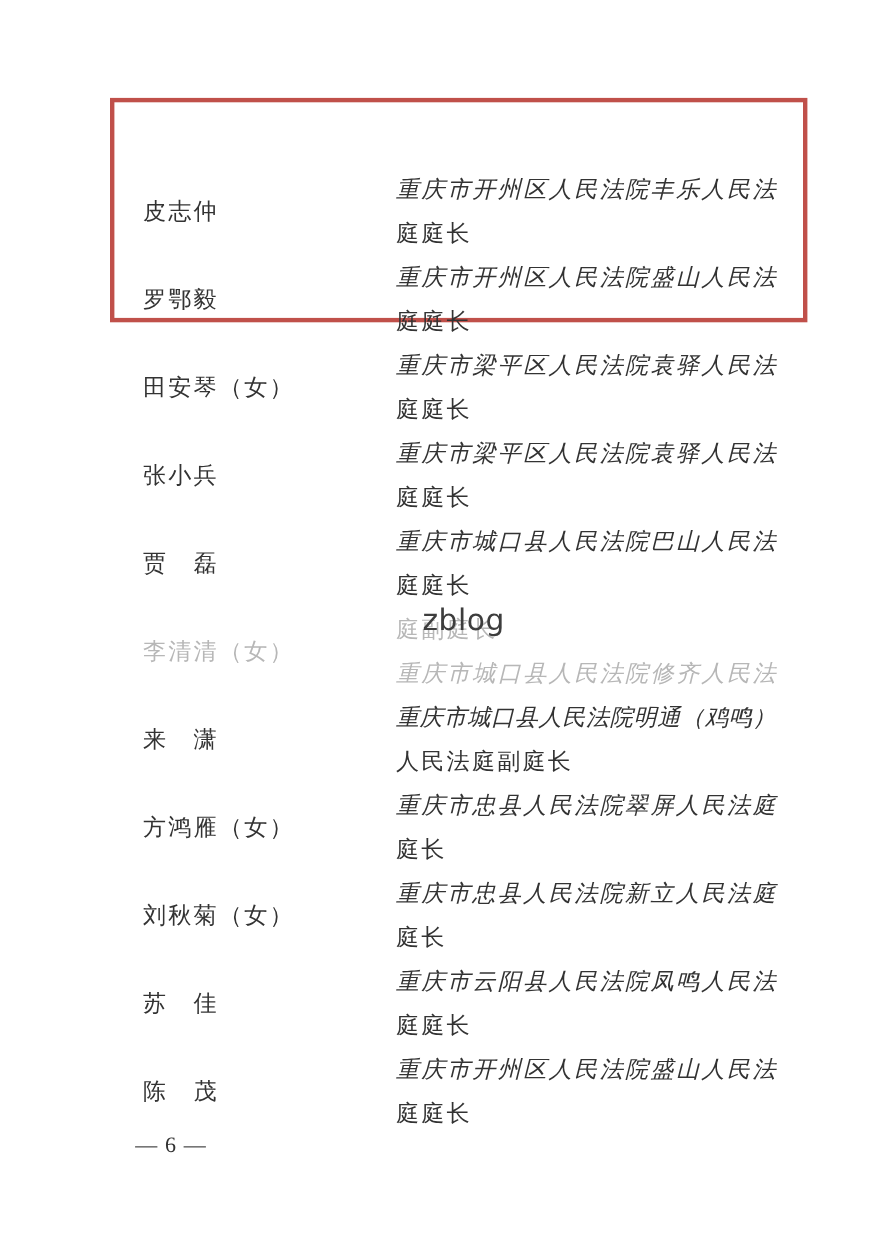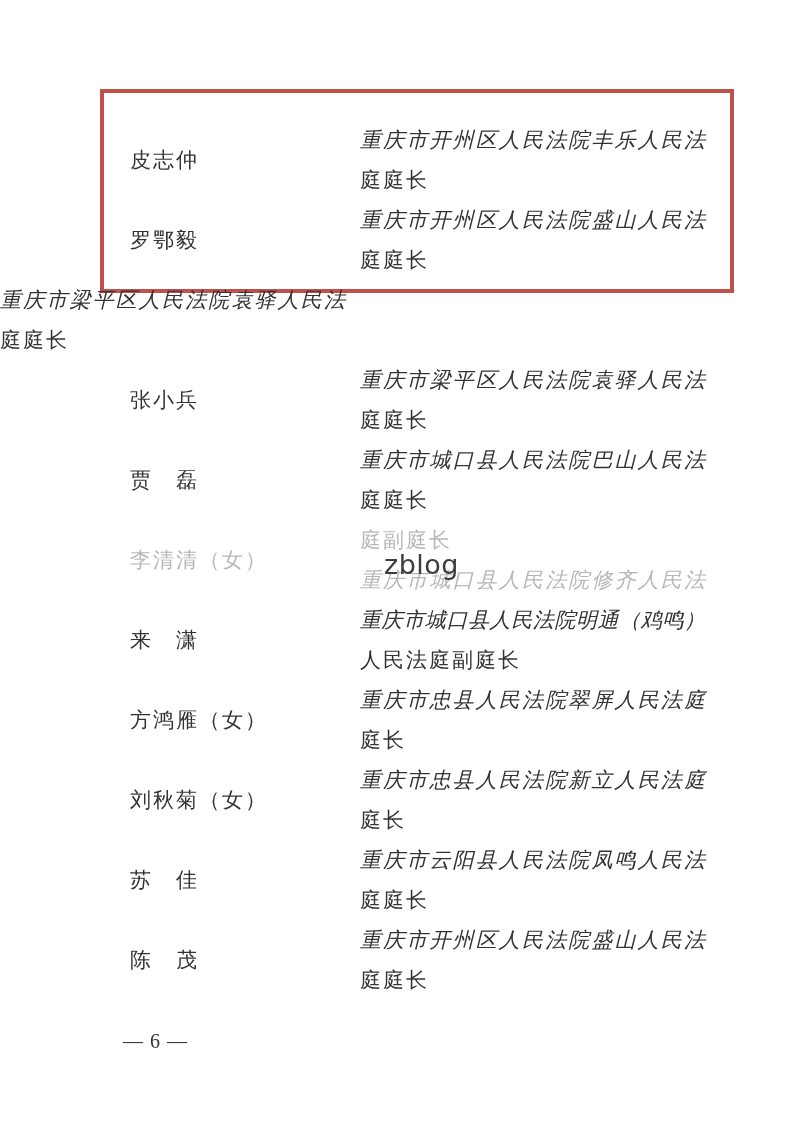--- a/index.html
+++ b/index.html
@@ -11,21 +11,21 @@
     position: relative;
     width: 800px;
     height: 1131px;
     background: var(--bg, #ffffff);
     font-family: "Liberation Serif", "DejaVu Serif", serif;
     color: var(--text, #333333);
     overflow: hidden;
   }
   .entries {
     position: absolute;
-    top: 120px;
+    top: 152px;
     left: 0;
     width: 800px;
   }
   .entry {
     display: flex;
     height: 80px;
     align-items: center;
   }
   .name-cell {
     margin-left: 130px;
@@ -102,20 +102,21 @@
 
     <div class="entry">
       <div class="name-cell">罗鄂毅</div>
       <div class="pos-cell">
         <div class="pos-line justified">重庆市开州区人民法院盛山人民法</div>
         <div class="pos-line">庭庭长</div>
       </div>
     </div>
 
     <div class="entry">
+      <div class="name-cell">田安琴（女）</div>
       <div class="pos-cell">
         <div class="pos-line justified">重庆市梁平区人民法院袁驿人民法</div>
         <div class="pos-line">庭庭长</div>
       </div>
     </div>
 
     <div class="entry">
       <div class="name-cell">张小兵</div>
       <div class="pos-cell">
         <div class="pos-line justified">重庆市梁平区人民法院袁驿人民法</div>

